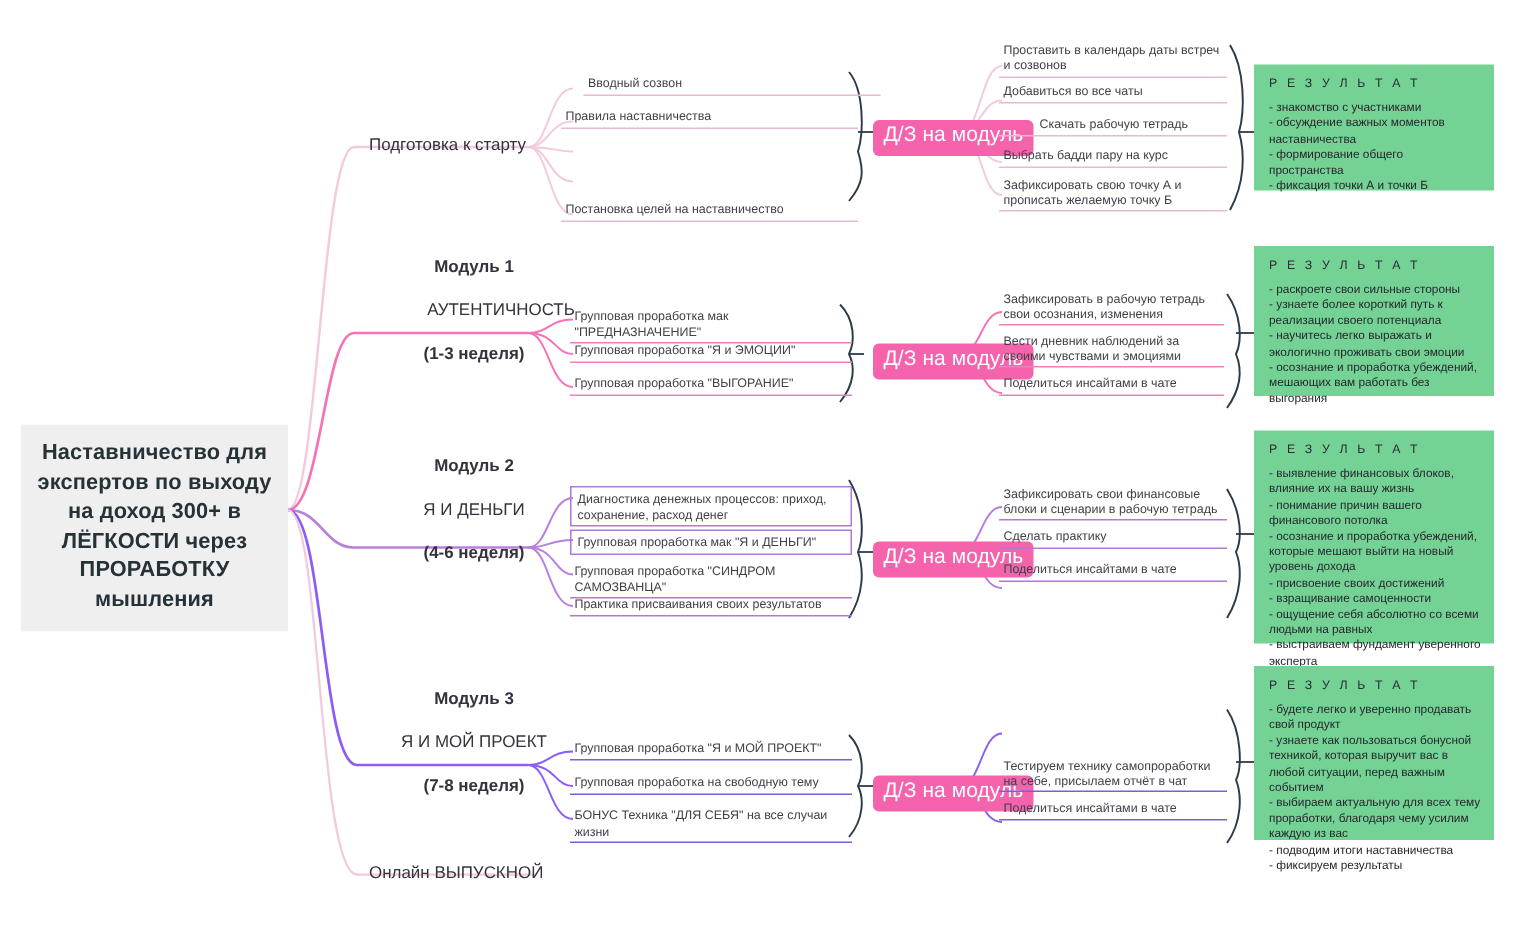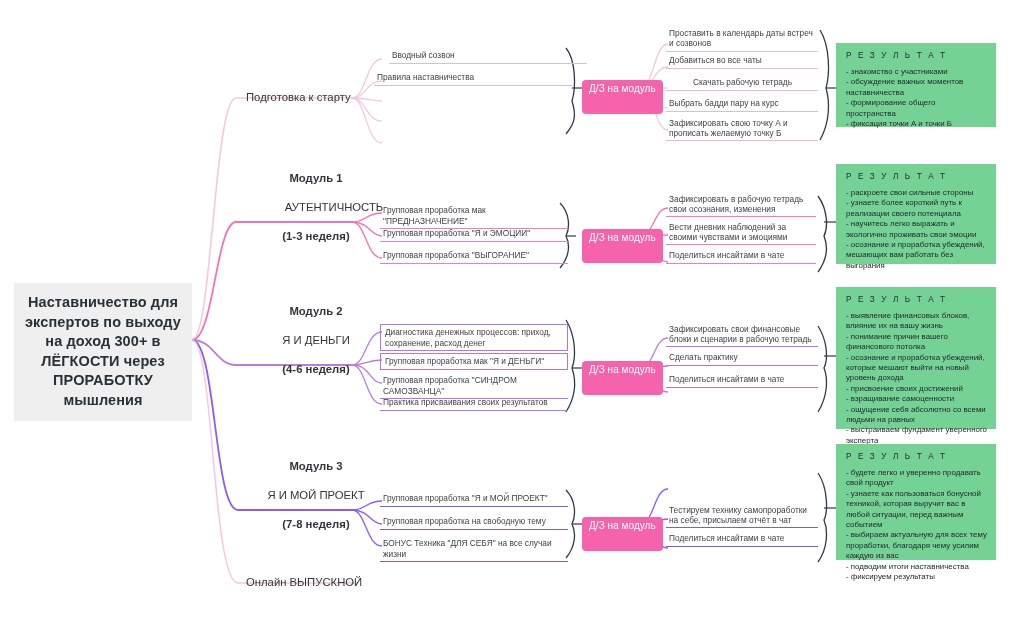--- a/index.html
+++ b/index.html
@@ -58,23 +58,23 @@
   .leaf.boxed{
     border:1.1px solid #b178d8;
     padding:2px 3px 2px 4px;
   }
 
   
   .pill{
     position:absolute;
     background:#f663ad;
     color:#ffffff;
-    font-size:10px;
+    font-size:14px;
     line-height:10px;
-    padding:4px 7px 20px 7px;
+    padding:4px 7px 10px 7px;
     border-radius:4px;
     white-space:nowrap;
     letter-spacing:.05px;
   }
 
   
   .result{
     position:absolute;
     background:#74d394;
     color:#2b2b33;
@@ -176,20 +176,22 @@
   </svg>
 
   <div class="center-node">Наставничество для экспертов по выходу на доход 300+ в ЛЁГКОСТИ через ПРОРАБОТКУ мышления</div>
 
   <div class="lbl branch-title" style="left:246px;top:91px;width:186px;text-align:left;">Подготовка к старту</div>
 
   <div class="leaf" style="left:374px;top:50px;width:198px;margin-left:15px;">
     <span>Вводный созвон</span></div>
   <div class="leaf" style="left:374px;top:72px;width:198px;">
     <span>Правила наставничества</span></div>
+  <div class="leaf" style="left:374px;top:134px;width:198px;">
+    <span>Постановка целей на наставничество</span></div>
 
   <div class="pill" style="left:582px;top:80px;">Д/З на модуль</div>
 
   <div class="leaf tall" style="left:666px;top:28px;width:152px;border-bottom:none;">
     <span>Проставить в календарь даты встреч и созвонов</span></div>
   <div style="position:absolute;left:666px;top:51px;width:152px;border-bottom:1.1px solid #e8b9d4;"></div>
   <div class="leaf" style="left:666px;top:55px;width:152px;">
     <span>Добавиться во все чаты</span></div>
   <div class="leaf" style="left:666px;top:77px;width:152px;text-align:center;">
     <span>Скачать рабочую тетрадь</span></div>

